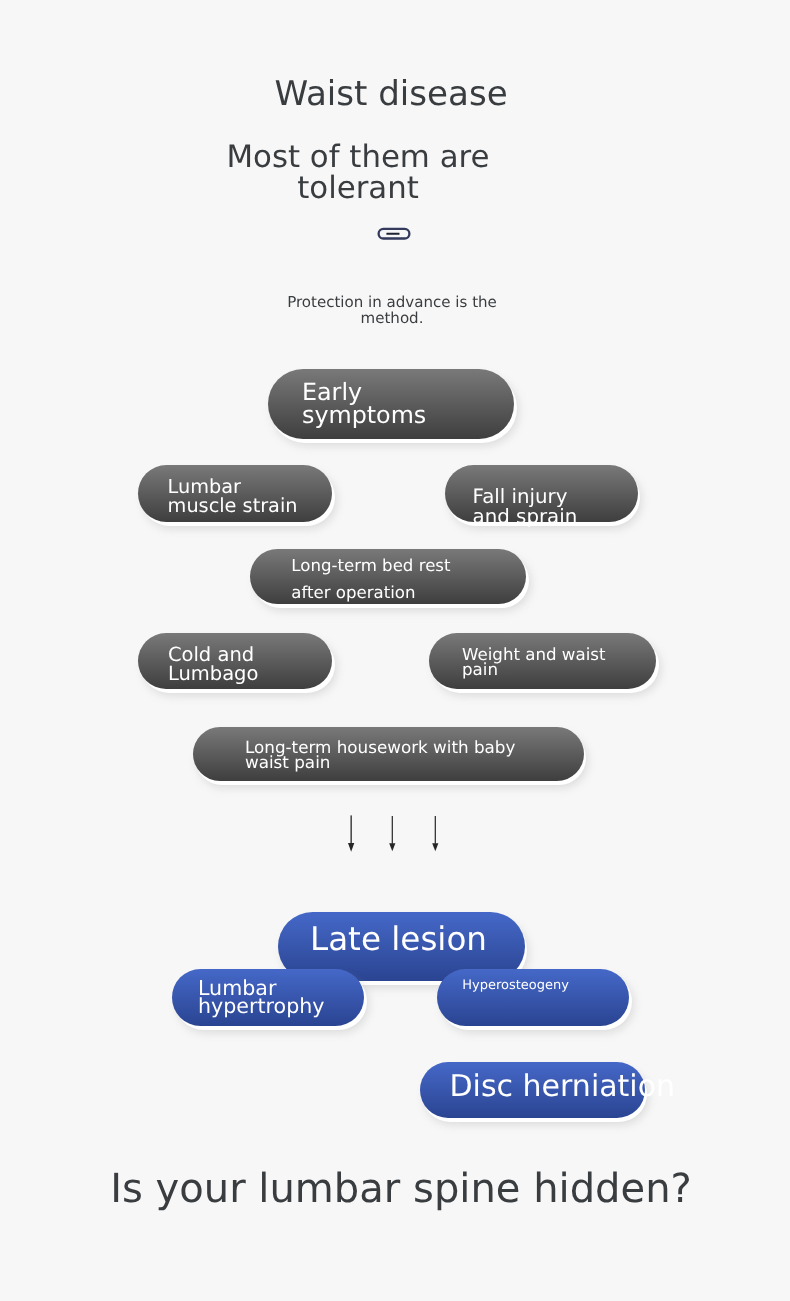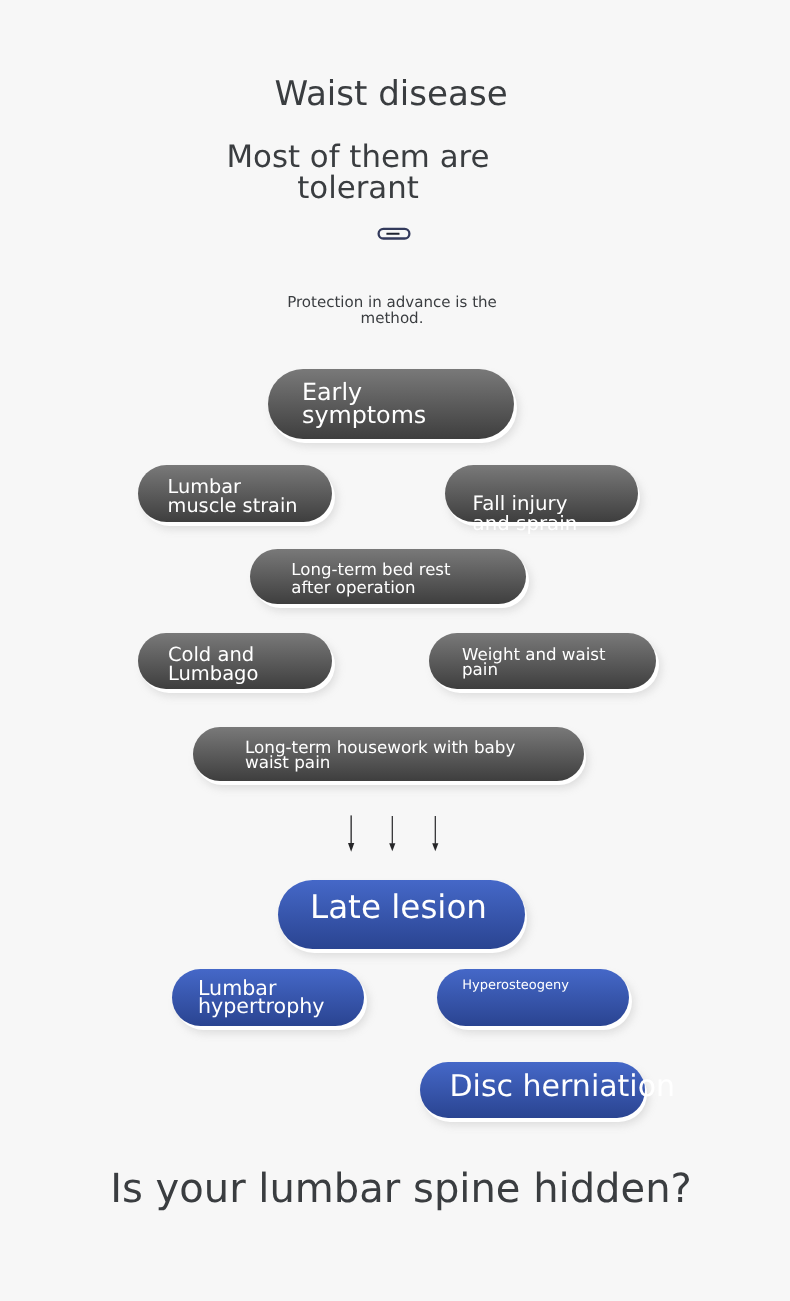--- a/index.html
+++ b/index.html
@@ -70,29 +70,29 @@
     <div class="sh"></div>
     <div class="pill gray" style="padding-left:29.6px">
       <span class="ptext" style="font-size:19.3px;line-height:19.1px;position:relative;top:2.75px">Lumbar
 muscle strain</span>
     </div>
   </div>
 
   <div class="pillwrap" style="left:444.5px;top:465px;width:193px;height:57px">
     <div class="sh"></div>
     <div class="pill gray" style="padding-left:28.1px">
-      <span class="ptext" style="font-size:19.8px;line-height:20px;position:relative;top:20px">Fall injury
+      <span class="ptext" style="font-size:19.8px;line-height:20px;position:relative;top:13px">Fall injury
 and sprain</span>
     </div>
   </div>
 
   <div class="pillwrap" style="left:250px;top:549px;width:276px;height:55px">
     <div class="sh"></div>
     <div class="pill gray" style="padding-left:41.3px">
-      <span class="ptext" style="font-size:16.6px;line-height:18px;position:relative;top:2.80px">Long-term bed rest
+      <span class="ptext" style="font-size:16.6px;line-height:27px;position:relative;top:2.80px">Long-term bed rest
 after operation</span>
     </div>
   </div>
 
   <div class="pillwrap" style="left:138px;top:633px;width:194px;height:56px">
     <div class="sh"></div>
     <div class="pill gray" style="padding-left:29.9px">
       <span class="ptext" style="font-size:19.5px;line-height:19.3px;position:relative;top:3.10px">Cold and
 Lumbago</span>
     </div>
@@ -120,21 +120,21 @@
         <rect x="350.5" y="1.4" width="1.3" height="28.4"></rect>
         <polygon points="348,29.1 354.3,29.1 351.15,37.7"></polygon>
         <rect x="391.7" y="2" width="1.2" height="27.8"></rect>
         <polygon points="389.2,29.3 395.4,29.3 392.3,37.2"></polygon>
         <rect x="434.7" y="2" width="1.2" height="27.8"></rect>
         <polygon points="432.2,29.3 438.4,29.3 435.3,37.2"></polygon>
       </g>
     </svg>
   </div>
 
-  <div class="pillwrap" style="left:277.5px;top:880px;width:247px;height:69px">
+  <div class="pillwrap" style="left:277.5px;top:912px;width:247px;height:69px">
     <div class="sh"></div>
     <div class="pill blue" style="padding-left:32.5px">
       <span class="ptext" style="font-size:32.6px;line-height:33px;position:relative;top:-7.00px">Late lesion</span>
     </div>
   </div>
 
   <div class="pillwrap" style="left:172px;top:969px;width:192px;height:57px">
     <div class="sh"></div>
     <div class="pill blue" style="padding-left:26px">
       <span class="ptext" style="font-size:20.6px;line-height:18.2px;position:relative;top:-0.2px">Lumbar

